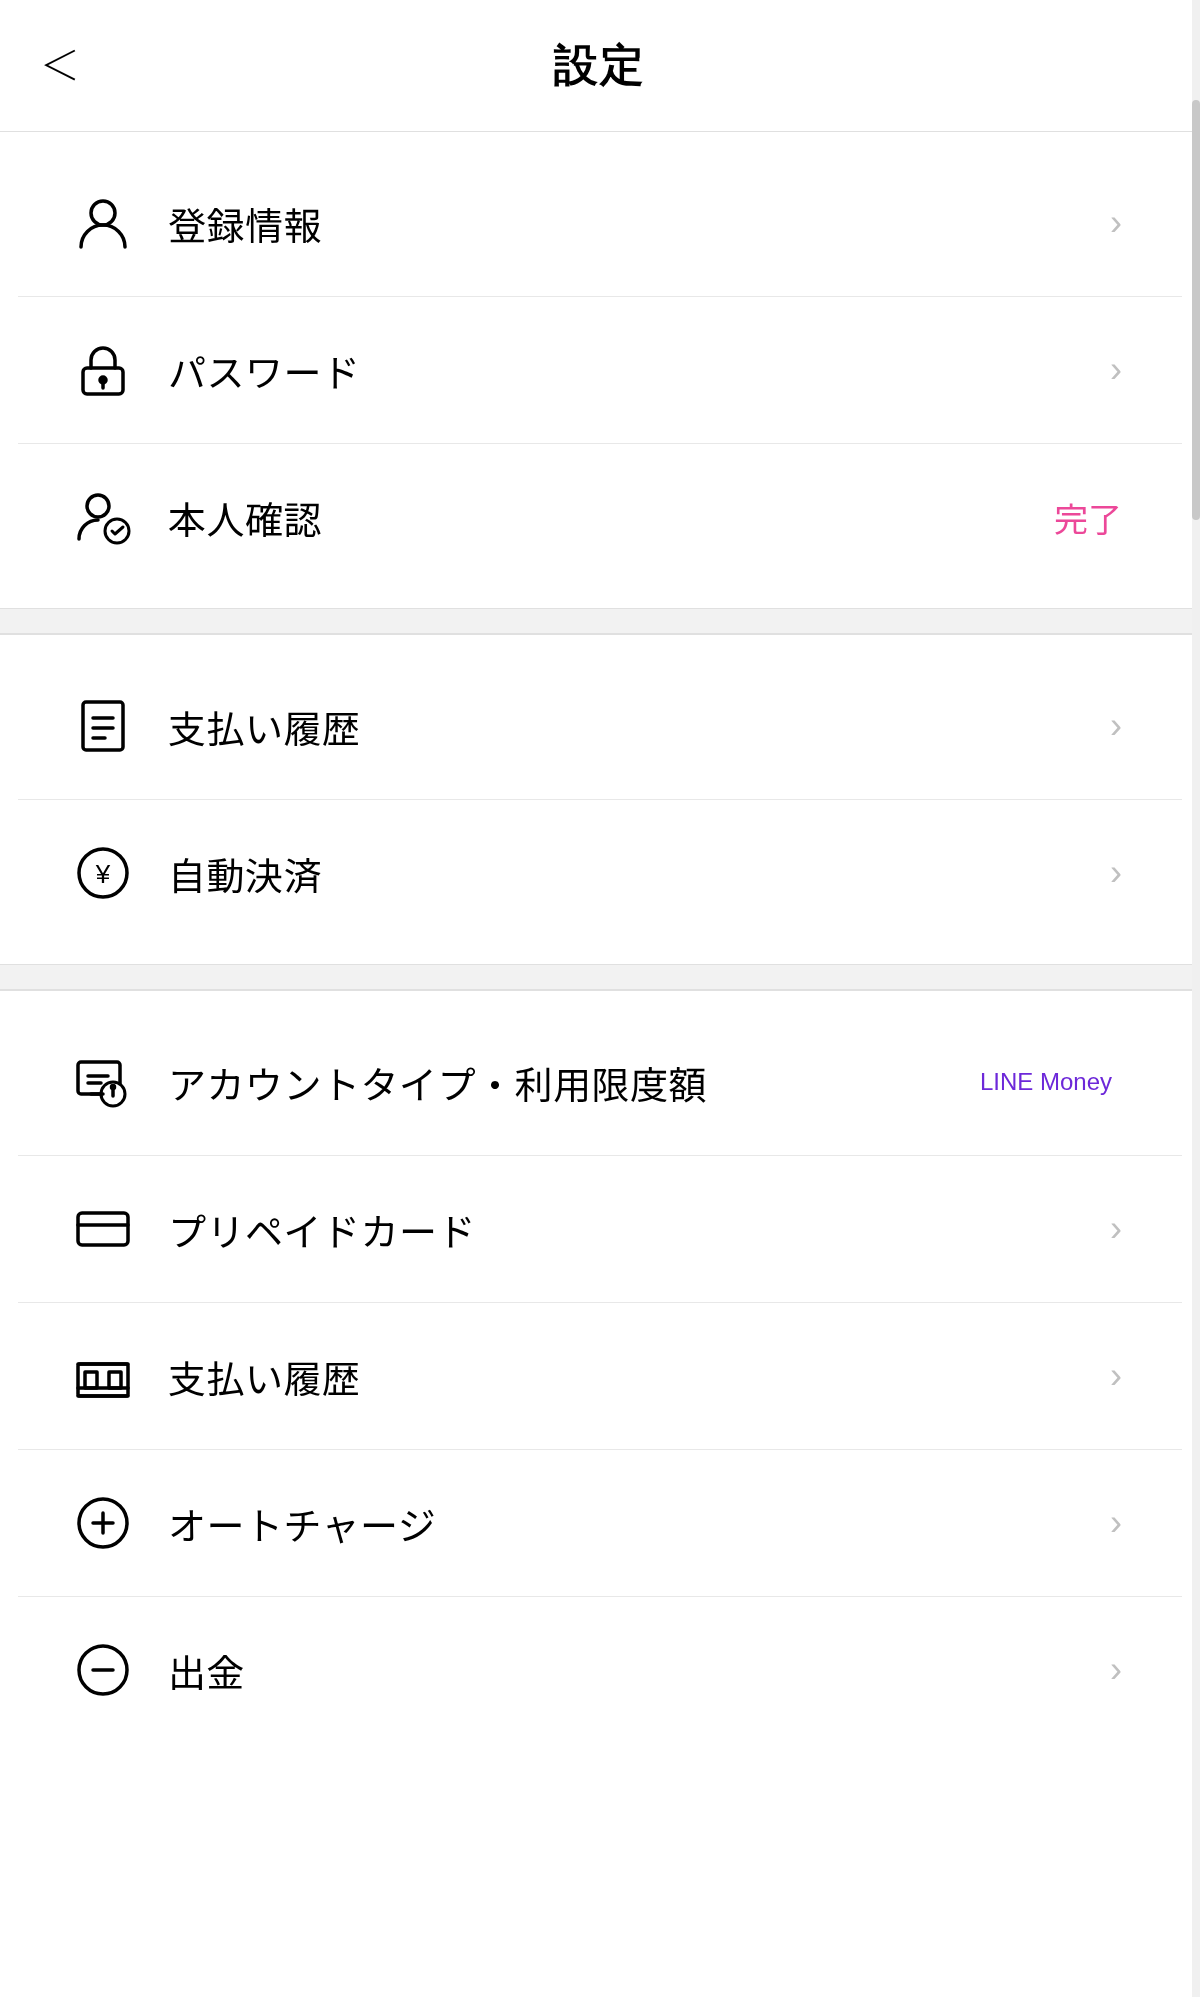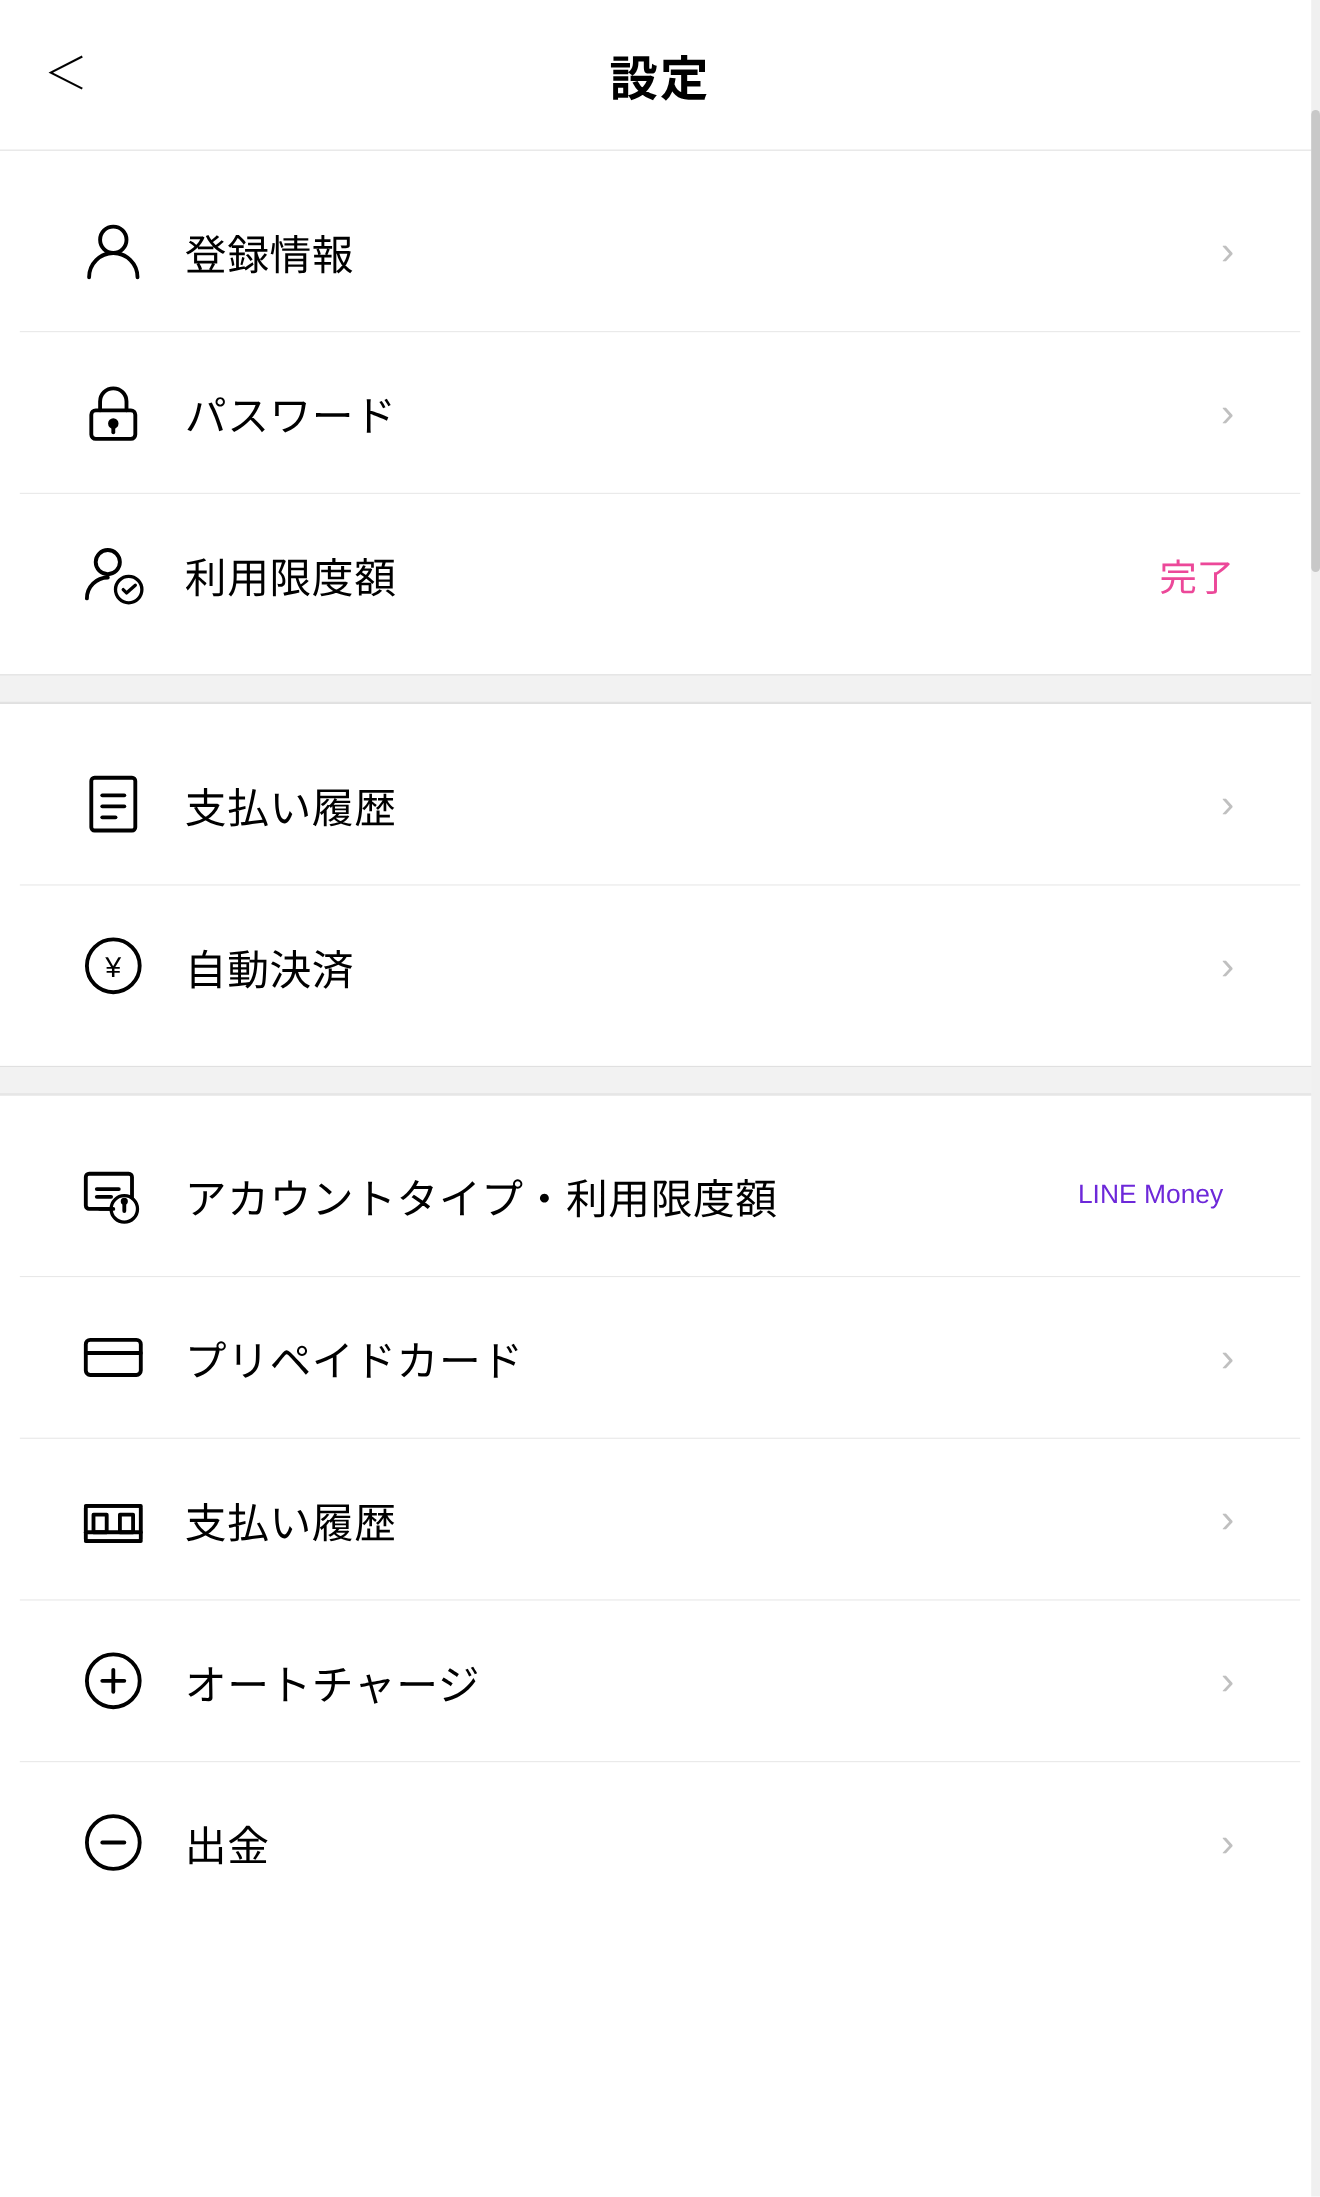--- a/index.html
+++ b/index.html
@@ -34,20 +34,21 @@
       color: #000;
       cursor: pointer;
       font-weight: 300;
       line-height: 1;
     }
 
     .header-title {
       font-size: 44px;
       font-weight: 700;
       letter-spacing: 2px;
+      font-family: Liberation Serif, serif;
     }
 
     
     .scrollbar {
       position: absolute;
       right: 0;
       top: 0;
       width: 8px;
       height: 1997px;
       background: #f0f0f0;
@@ -178,21 +179,21 @@
 
   <div class="menu-item no-separator">
     <span class="menu-icon">
       <svg viewBox="0 0 60 60" fill="none" stroke="#000" stroke-width="3.5" stroke-linecap="round" stroke-linejoin="round">
         <circle cx="25" cy="19" r="11"></circle>
         <path d="M6 52c0-10.49 8.51-19 19-19"></path>
         <circle cx="44" cy="44" r="12" stroke="#000" stroke-width="3"></circle>
         <polyline points="39,44 42,47 50,40" stroke="#000" stroke-width="3" fill="none"></polyline>
       </svg>
     </span>
-    <span class="menu-label">利用限度額</span>
+    <span class="menu-label">本人確認</span>
     <span class="menu-status">完了</span>
   </div>
 
 </div>
 
 <div class="section-separator"></div>
 
 <div class="section">
 
   <div class="menu-item">

